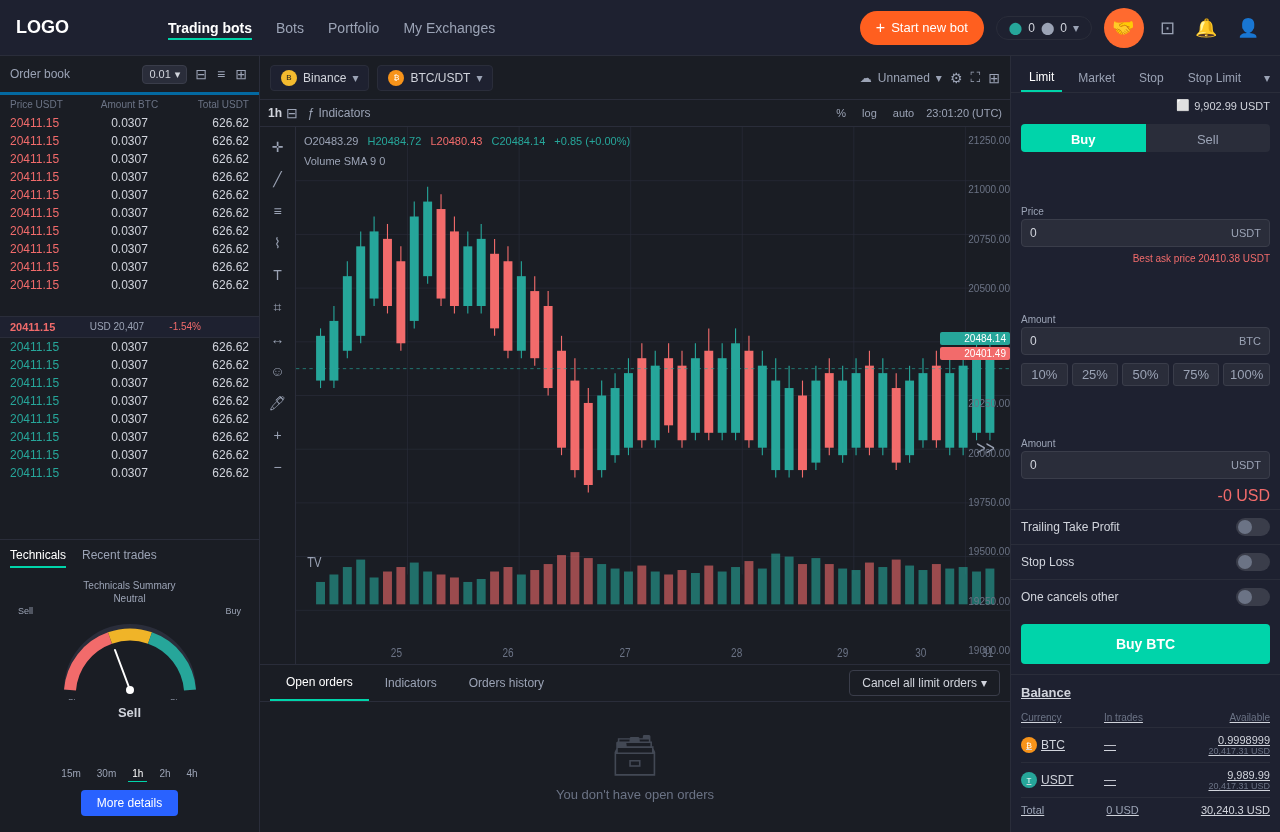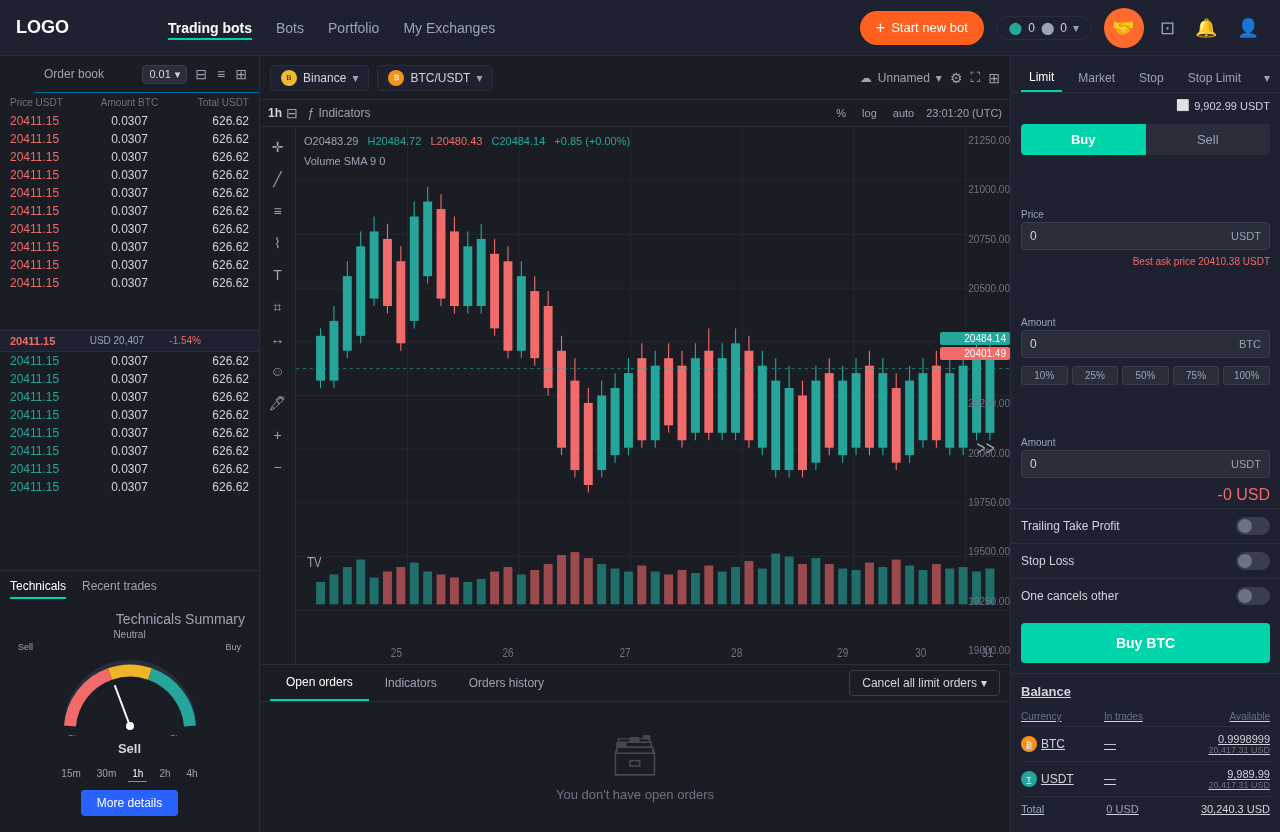--- a/index.html
+++ b/index.html
@@ -17,21 +17,21 @@
     .pnl-badge { background: #1e2130; border: 1px solid #2a2d3a; border-radius: 16px; padding: 4px 12px; color: #d1d4dc; font-size: 12px; display: flex; align-items: center; gap: 6px; }
     .chevron-down { color: #9ba3b5; }
     .handshake-icon { width: 40px; height: 40px; background: #ff6a2f; border-radius: 50%; display: flex; align-items: center; justify-content: center; font-size: 18px; }
     .header-icon { color: #9ba3b5; font-size: 18px; cursor: pointer; padding: 4px; }
 
     
     .main-layout { display: flex; height: calc(832px - 56px); }
 
     
     .order-book { width: 260px; background: #1a1d24; border-right: 1px solid #2a2d3a; display: flex; flex-direction: column; overflow: hidden; }
-    .order-book-header { display: flex; align-items: center; justify-content: space-between; padding: 8px 10px; border-bottom: 1px solid #0369a1; margin-left: 34px; }
+    .order-book-header { display: flex; align-items: center; justify-content: space-between; padding: 8px 10px; border-bottom: 3px solid #0369a1; }
     .order-book-title { font-size: 12px; color: #9ba3b5; }
     .order-book-controls { display: flex; align-items: center; gap: 6px; }
     .depth-selector { background: #2a2d3a; border: 1px solid #3a3d4a; border-radius: 4px; color: #d1d4dc; font-size: 11px; padding: 2px 6px; display: flex; align-items: center; gap: 4px; }
     .view-btn { color: #9ba3b5; cursor: pointer; font-size: 14px; padding: 2px; }
     .ob-col-headers { display: grid; grid-template-columns: 1fr 1fr 1fr; padding: 4px 10px; color: #6b7385; font-size: 10px; }
     .ob-rows { flex: 1; overflow: hidden; }
     .ob-row { display: grid; grid-template-columns: 1fr 1fr 1fr; padding: 2px 10px; cursor: pointer; }
     .ob-row .price { color: #f26b6b; }
     .ob-row .amount { color: #d1d4dc; }
     .ob-row .total { color: #d1d4dc; }
@@ -42,24 +42,24 @@
     .ob-row.buy .price { color: #26a69a; }
     .technicals-section { border-top: 1px solid #2a2d3a; padding: 8px 10px; }
     .tab-row { display: flex; gap: 16px; margin-bottom: 8px; }
     .tab-btn { font-size: 12px; color: #9ba3b5; cursor: pointer; padding-bottom: 4px; }
     .tab-btn.active { color: #fff; border-bottom: 2px solid #00d4aa; }
     .gauge-container { text-align: center; padding: 4px; }
     .gauge-labels { display: flex; justify-content: space-between; font-size: 9px; color: #9ba3b5; margin-bottom: 4px; padding: 0 4px; }
     .gauge-svg { width: 140px; height: 80px; }
     .sell-label { color: #d1d4dc; font-size: 13px; font-weight: 600; margin-top: 2px; }
     .time-tabs { display: flex; justify-content: center; gap: 8px; margin-top: 6px; }
-    .time-tab { font-size: 10px; color: #9ba3b5; cursor: pointer; padding: 2px 4px; }
+    .time-tab { font-size: 10px; color: #9ba3b5; cursor: pointer; padding: 2px 4px; margin-top: 36px; }
     .time-tab.active { color: #fff; border-bottom: 1px solid #00d4aa; }
     .more-details-btn { background: #2962ff; color: #fff; border: none; border-radius: 4px; padding: 6px 16px; font-size: 12px; cursor: pointer; margin: 8px auto; display: block; }
-    .technicals-summary { font-size: 14px; color: #9ba3b5; text-align: right; margin-bottom: 2px; }
+    .technicals-summary { font-size: 10px; color: #9ba3b5; text-align: center; margin-bottom: 2px; }
     .neutral-label { font-size: 10px; color: #9ba3b5; text-align: center; margin-bottom: 2px; }
 
     
     .chart-area { flex: 1; display: flex; flex-direction: column; background: #1a1d24; overflow: hidden; }
     .chart-toolbar { display: flex; align-items: center; justify-content: space-between; padding: 6px 10px; border-bottom: 1px solid #2a2d3a; height: 44px; }
     .chart-toolbar-left { display: flex; align-items: center; gap: 8px; }
     .exchange-selector { display: flex; align-items: center; gap: 6px; background: #1e2130; border: 1px solid #2a2d3a; border-radius: 4px; padding: 4px 10px; cursor: pointer; }
     .binance-icon { width: 16px; height: 16px; background: #f3ba2f; border-radius: 50%; display: flex; align-items: center; justify-content: center; font-size: 8px; color: #1a1a1a; }
     .pair-selector { display: flex; align-items: center; gap: 6px; background: #1e2130; border: 1px solid #2a2d3a; border-radius: 4px; padding: 4px 10px; cursor: pointer; }
     .btc-icon { width: 16px; height: 16px; background: #f7931a; border-radius: 50%; display: flex; align-items: center; justify-content: center; font-size: 8px; color: #fff; }
@@ -108,21 +108,21 @@
     .balance-display .amount { color: #d1d4dc; }
     .buy-sell-tabs { display: flex; margin: 6px 10px; border-radius: 4px; overflow: hidden; }
     .buy-tab { flex: 1; background: #00d4aa; color: #fff; border: none; padding: 8px; font-size: 13px; font-weight: 600; cursor: pointer; text-align: center; }
     .sell-tab { flex: 1; background: #2a2d3a; color: #9ba3b5; border: none; padding: 8px; font-size: 13px; cursor: pointer; text-align: center; }
     .form-group { padding: 4px 10px; margin-top: 44px; }
     .form-label { font-size: 10px; color: #9ba3b5; margin-bottom: 2px; display: flex; justify-content: space-between; }
     .form-input { width: 100%; background: #2a2d3a; border: 1px solid #3a3d4a; border-radius: 4px; color: #d1d4dc; padding: 6px 8px; font-size: 12px; display: flex; justify-content: space-between; align-items: center; }
     .form-input .suffix { color: #9ba3b5; font-size: 11px; }
     .best-ask { font-size: 10px; color: #f26b6b; text-align: right; padding: 2px 10px; }
     .pct-buttons { display: flex; padding: 4px 10px; gap: 4px; }
-    .pct-btn { flex: 1; background: #2a2d3a; border: 1px solid #3a3d4a; color: #9ba3b5; border-radius: 3px; padding: 3px; font-size: 10px; cursor: pointer; text-align: center; }
+    .pct-btn { flex: 1; background: #2a2d3a; border: 1px solid #3a3d4a; color: #9ba3b5; border-radius: 3px; padding: 3px; font-size: 13px; cursor: pointer; text-align: center; }
     .amount-display { display: flex; justify-content: space-between; padding: 4px 10px; font-size: 16px; }
     .amount-display .neg { color: #f26b6b; }
     .toggle-row { display: flex; align-items: center; justify-content: space-between; padding: 8px 10px; border-top: 1px solid #2a2d3a; }
     .toggle-label { font-size: 12px; color: #d1d4dc; }
     .toggle { width: 34px; height: 18px; background: #3a3d4a; border-radius: 9px; position: relative; cursor: pointer; }
     .toggle::after { content: ''; width: 14px; height: 14px; background: #6b7385; border-radius: 50%; position: absolute; top: 2px; left: 2px; }
     .buy-btc-btn { margin: 10px; background: #00d4aa; color: #fff; border: none; border-radius: 4px; padding: 12px; font-size: 14px; font-weight: 600; cursor: pointer; width: calc(100% - 20px); }
     .balance-section { padding: 10px; border-top: 1px solid #2a2d3a; text-decoration: underline; }
     .balance-title { font-size: 13px; color: #d1d4dc; margin-bottom: 8px; font-weight: 600; }
     .balance-col-headers { display: grid; grid-template-columns: 1fr 1fr 1fr; font-size: 10px; color: #6b7385; padding: 4px 0; border-bottom: 1px solid #2a2d3a; }

